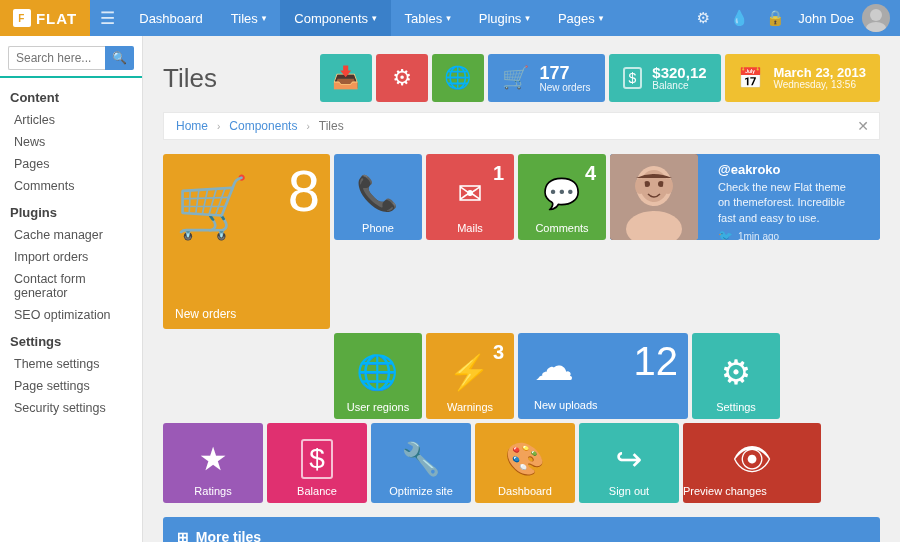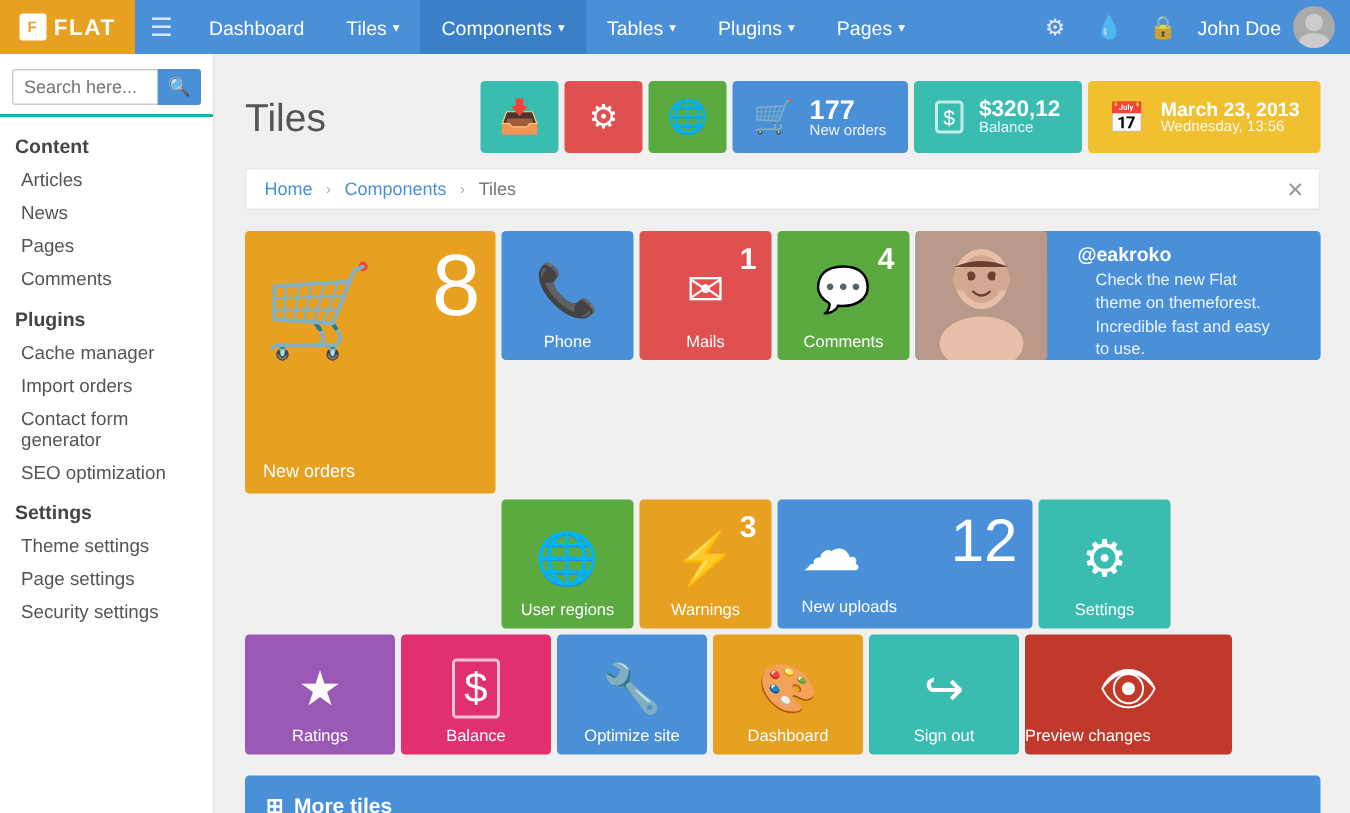--- a/index.html
+++ b/index.html
@@ -460,21 +460,21 @@
               <circle cx="51" cy="30" r="3" fill="#6b4030"></circle>
               <path d="M38 40 Q44 46 50 40" stroke="#6b4030" stroke-width="1.5" fill="none"></path>
               <ellipse cx="30" cy="32" rx="5" ry="8" fill="#d4a890"></ellipse>
               <ellipse cx="58" cy="32" rx="5" ry="8" fill="#d4a890"></ellipse>
               <path d="M26 24 Q44 16 62 24" fill="#6b4030"></path>
             </svg>
           </div>
         </div>
         <div class="twitter-tile content">
           <div style="font-size:13px; font-weight:bold; color:#fff;">@eakroko</div>
-          <div style="font-size:11px; color:rgba(255,255,255,0.9); line-height:1.4; flex:1; margin:3px 12px;">Check the new Flat theme on themeforest. Incredible fast and easy to use.</div>
+          <div style="font-size:11px; color:rgba(255,255,255,0.9); line-height:1.4; flex:1; margin:3px 0;">Check the new Flat theme on themeforest. Incredible fast and easy to use.</div>
           <div class="tweet-footer">
             <span style="font-size:12px;">🐦</span>
             <span>1min ago</span>
           </div>
         </div>
       </div>
     </div>
 
     <div class="tiles-grid">
 

